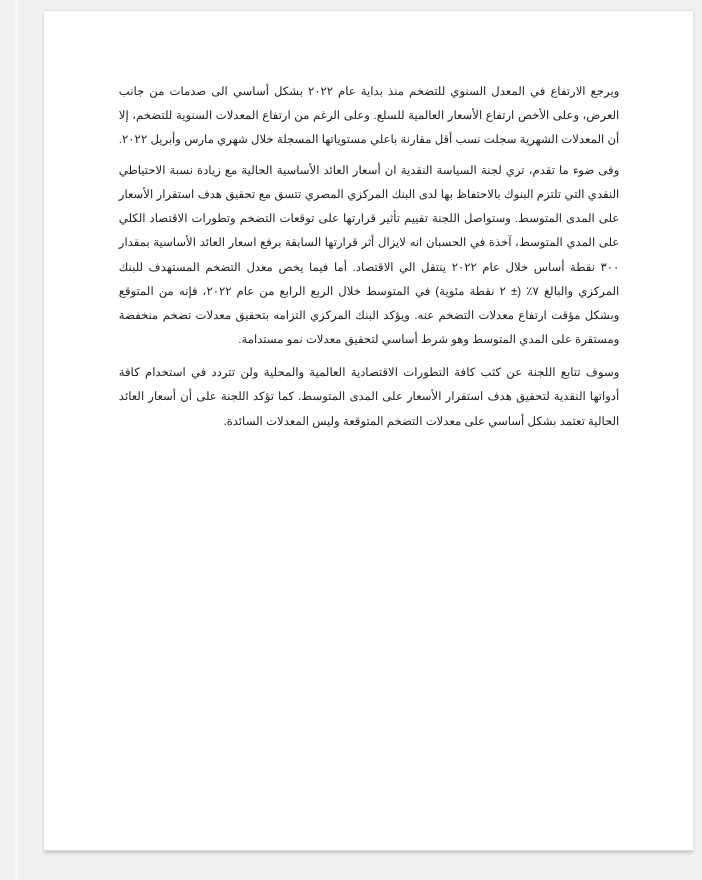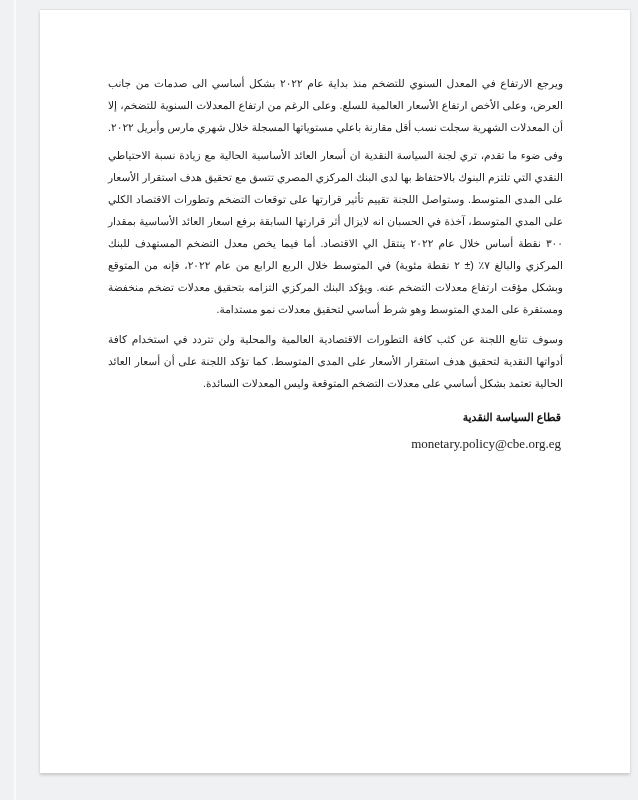--- a/index.html
+++ b/index.html
@@ -77,18 +77,14 @@
 </head>
 <body>
 
 <div class="viewer">
   <div class="page">
     <div class="content">
       <p class="para first">ويرجع الارتفاع في المعدل السنوي للتضخم منذ بداية عام ٢٠٢٢ بشكل أساسي الى صدمات من جانب العرض، وعلى الأخص ارتفاع الأسعار العالمية للسلع. وعلى الرغم من ارتفاع المعدلات السنوية للتضخم، إلا أن المعدلات الشهرية سجلت نسب أقل مقارنة باعلي مستوياتها المسجلة خلال شهري مارس وأبريل ٢٠٢٢.</p>
       <p class="para second">وفى ضوء ما تقدم، تري لجنة السياسة النقدية ان أسعار العائد الأساسية الحالية مع زيادة نسبة الاحتياطي النقدي التي تلتزم البنوك بالاحتفاظ بها لدى البنك المركزي المصري تتسق مع تحقيق هدف استقرار الأسعار على المدى المتوسط. وستواصل اللجنة تقييم تأثير قرارتها على توقعات التضخم وتطورات الاقتصاد الكلي على المدي المتوسط، آخذة في الحسبان انه لايزال أثر قرارتها السابقة برفع اسعار العائد الأساسية بمقدار ٣٠٠ نقطة أساس خلال عام ٢٠٢٢ ينتقل الي الاقتصاد. أما فيما يخص معدل التضخم المستهدف للبنك المركزي والبالغ ٧٪ (± ٢ نقطة مئوية) في المتوسط خلال الربع الرابع من عام ٢٠٢٢، فإنه من المتوقع وبشكل مؤقت ارتفاع معدلات التضخم عنه. ويؤكد البنك المركزي التزامه بتحقيق معدلات تضخم منخفضة ومستقرة على المدي المتوسط وهو شرط أساسي لتحقيق معدلات نمو مستدامة.</p>
       <p class="para third">وسوف تتابع اللجنة عن كثب كافة التطورات الاقتصادية العالمية والمحلية ولن تتردد في استخدام كافة أدواتها النقدية لتحقيق هدف استقرار الأسعار على المدى المتوسط. كما تؤكد اللجنة على أن أسعار العائد الحالية تعتمد بشكل أساسي على معدلات التضخم المتوقعة وليس المعدلات السائدة.</p>
     </div>
-    <div class="signature">
-      <p class="sig-title">قطاع السياسة النقدية</p>
-      <div class="sig-email">monetary.policy@cbe.org.eg</div>
-    </div>
   </div>
 </div>
 
 </body></html>

